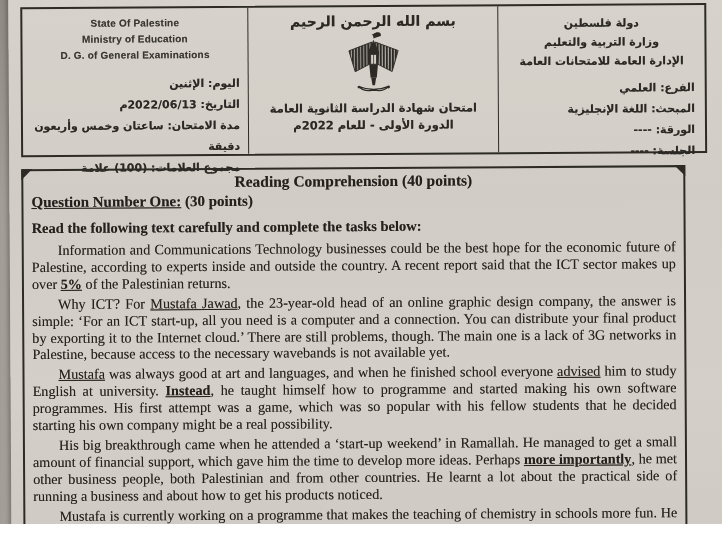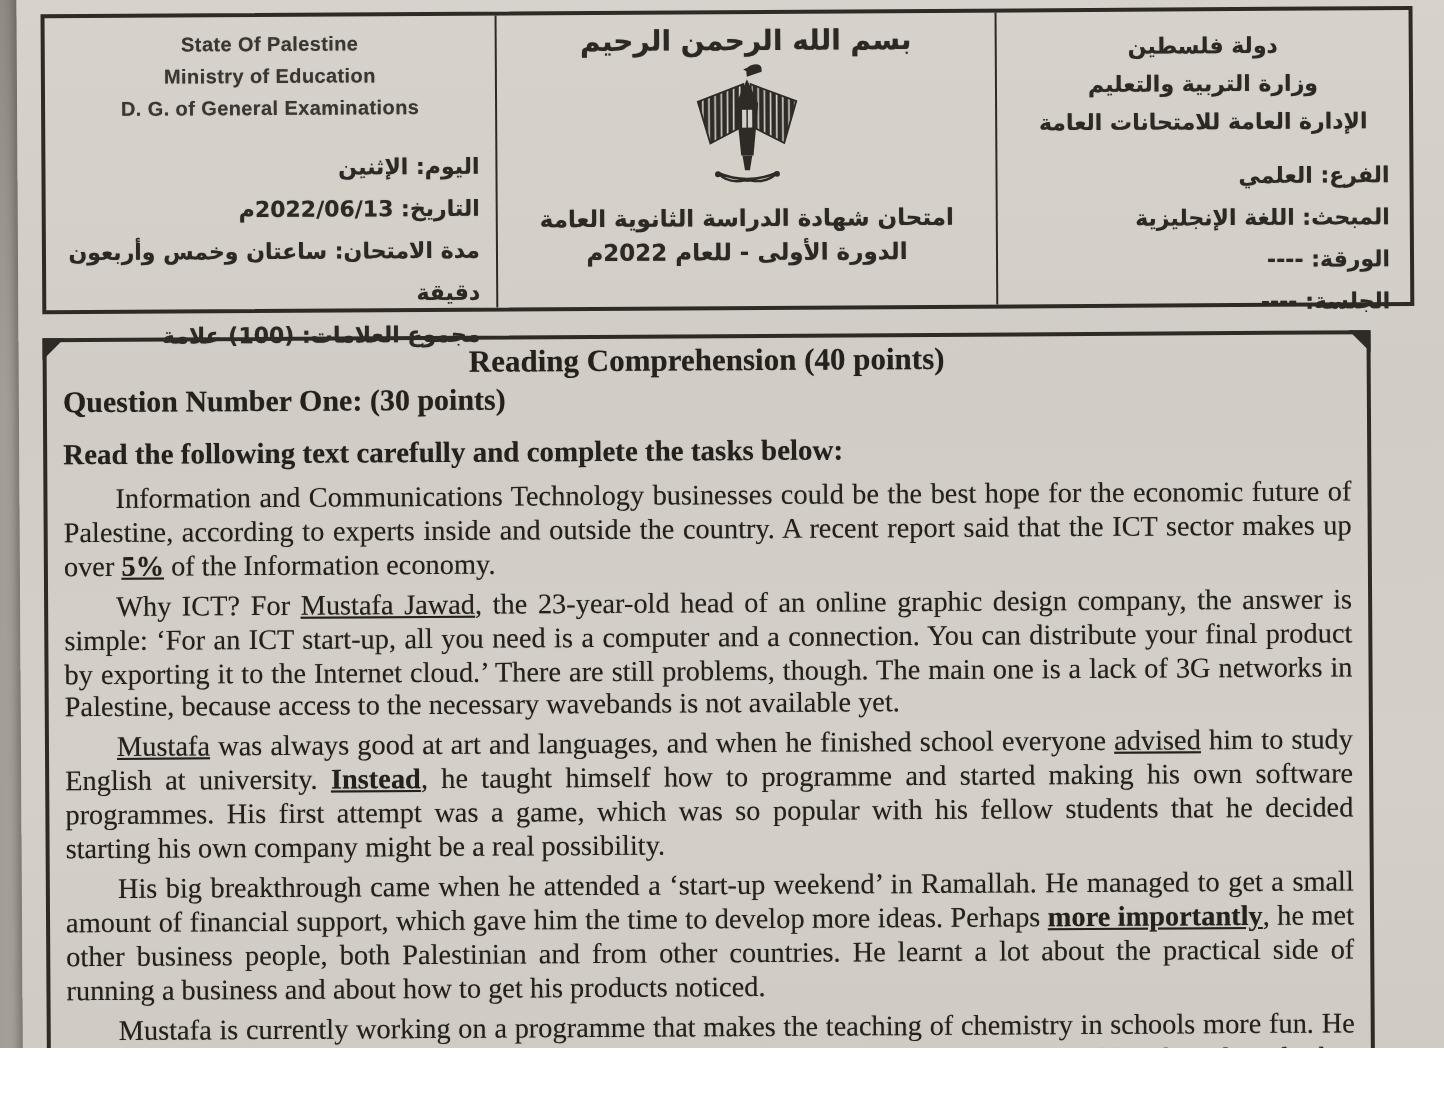--- a/index.html
+++ b/index.html
@@ -45,21 +45,21 @@
   .body-box{
     position:absolute;left:12px;top:176px;width:664px;height:420px;
     border:2px solid #2e2b27;box-sizing:border-box;
     padding:2px 8px 0 8px;
   }
   .corner{position:absolute;width:0;height:0;}
   .corner.tl{left:-2px;top:-2px;border-top:11px solid #2e2b27;border-right:11px solid transparent;}
   .corner.tr{right:-2px;top:-2px;border-top:11px solid #2e2b27;border-left:11px solid transparent;}
   .section-title{font-size:15.5px;font-weight:bold;text-align:center;line-height:18px;margin:1px 0 1px 0;}
   .question-line{font-size:15px;font-weight:bold;line-height:19px;margin:0 0 7px 0;}
-  .question-line .u{}
+  .question-line .u{text-decoration:underline;}
   .instruction{font-size:14.5px;font-weight:bold;line-height:18px;margin:0 0 5px 0;}
   .passage p.para{margin:0 0 3px 0;font-size:14.2px;line-height:16.9px;text-align:justify;text-indent:26px;}
   .passage .b{font-weight:bold;}
   .passage .u{text-decoration:underline;}
   .paper, .paper *{text-shadow:0 0 .5px rgba(44,41,37,.45);}
 </style>
 </head>
 <body>
 
 <div class="stage">
@@ -138,21 +138,21 @@
 
       <div class="section-title">Reading Comprehension (40 points)</div>
 
       <div class="question-line">
         <span class="u">Question Number One:</span><span> (30 points)</span>
       </div>
 
       <div class="instruction">Read the following text carefully and complete the tasks below:</div>
 
       <div class="passage">
-          <p class="para"><span>Information and Communications Technology businesses could be the best hope for the economic future of Palestine, according to experts inside and outside the country. A recent report said that the ICT sector makes up over </span><span class="b u">5%</span><span> of the Information economy.</span></p>
+          <p class="para"><span>Information and Communications Technology businesses could be the best hope for the economic future of Palestine, according to experts inside and outside the country. A recent report said that the ICT sector makes up over </span><span class="b u">5%</span><span> of the Palestinian returns.</span></p>
           <p class="para"><span>Why ICT? For </span><span class="u">Mustafa Jawad</span><span>, the 23-year-old head of an online graphic design company, the answer is simple: ‘For an ICT start-up, all you need is a computer and a connection. You can distribute your final product by exporting it to the Internet cloud.’ There are still problems, though. The main one is a lack of 3G networks in Palestine, because access to the necessary wavebands is not available yet.</span></p>
           <p class="para"><span class="u">Mustafa</span><span> was always good at art and languages, and when he finished school everyone </span><span class="u">advised</span><span> him to study English at university. </span><span class="b u">Instead</span><span>, he taught himself how to programme and started making his own software programmes. His first attempt was a game, which was so popular with his fellow students that he decided starting his own company might be a real possibility.</span></p>
           <p class="para"><span>His big breakthrough came when he attended a ‘start-up weekend’ in Ramallah. He managed to get a small amount of financial support, which gave him the time to develop more ideas. Perhaps </span><span class="b u">more importantly</span><span>, he met other business people, both Palestinian and from other countries. He learnt a lot about the practical side of running a business and about how to get his products noticed.</span></p>
           <p class="para"><span>Mustafa is currently working on a programme that makes the teaching of chemistry in schools more fun. He has already had interest from within Palestine and from other countries in the Arab world. Like a lot of other young Palestinian business people, he wants to do something positive to help his country, but he stresses that his company isn’t a humanitarian operation. ‘</span><span class="b u">It’s</span><span> a business,’ he says, ‘and the aim is to get good returns on the investment.’</span></p>
         </div>
     </div>
 
   </div>
   <div class="shadow-right"></div>
 </div>

